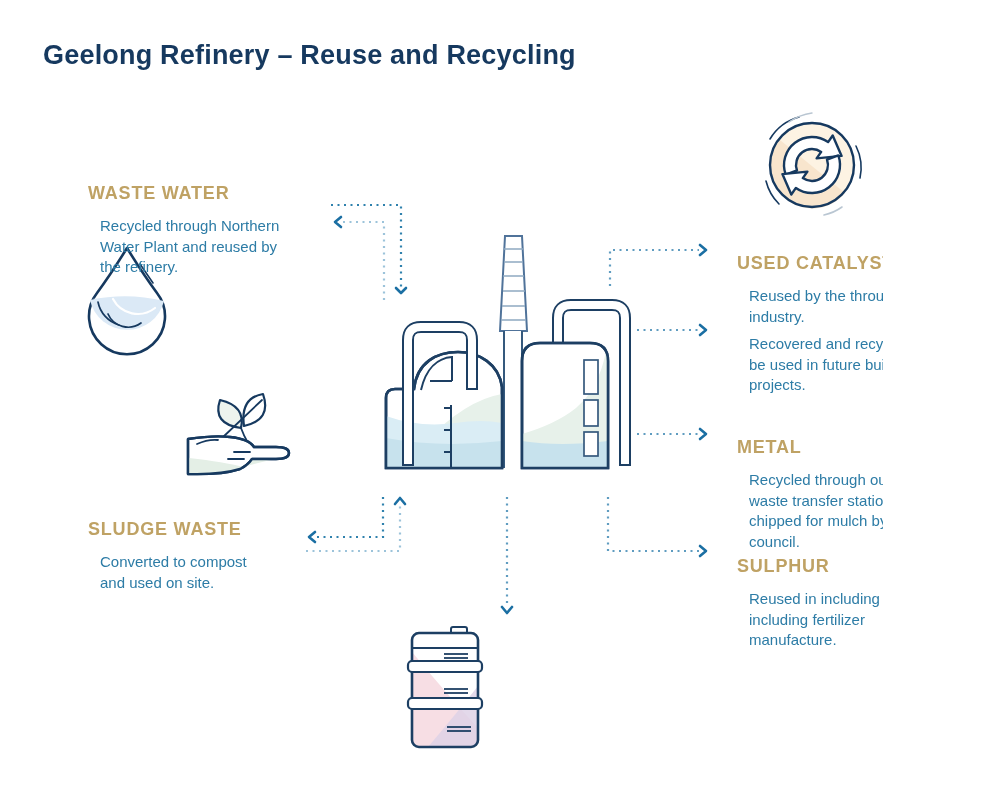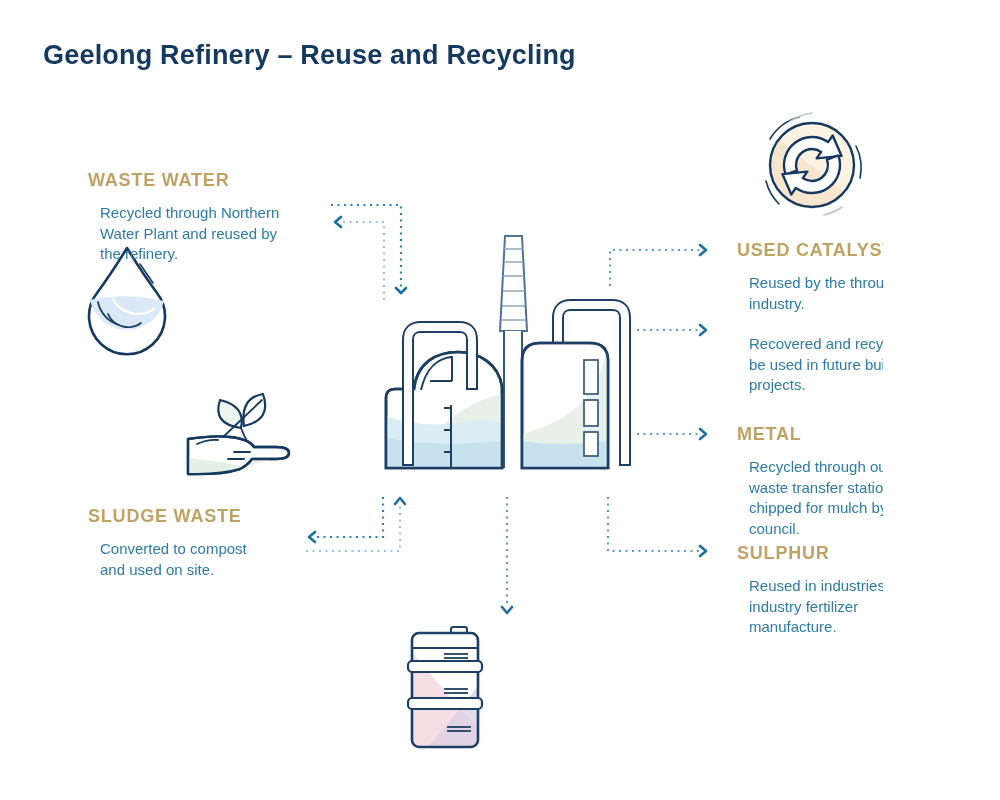--- a/index.html
+++ b/index.html
@@ -6,21 +6,21 @@
   #canvas{
     position:relative;width:883px;height:800px;background:#ffffff;overflow:hidden;
     font-family:"Liberation Sans", sans-serif;
   }
   #page-title{
     position:absolute;left:43px;top:40px;
     font-size:27px;font-weight:700;color:#16395f;letter-spacing:0.2px;
   }
   .callout{position:absolute;}
   .callout h2{
-    margin:0 0 5px 0;font-size:18px;font-weight:700;color:#bfa264;letter-spacing:0.8px;
+    margin:13px 0 5px 0;font-size:18px;font-weight:700;color:#bfa264;letter-spacing:0.8px;
   }
   .callout p{
     margin:12px;font-size:15px;line-height:1.38;color:#2d7ca6;font-weight:500;
   }
   #art{position:absolute;left:0;top:0;width:1000px;height:800px;}
 </style>
 </head>
 <body>
 <div id="canvas">
 
@@ -202,17 +202,17 @@
   <p>Recovered and recycled to be used in future building projects.</p>
 </div>
 
 <div class="callout" style="left:737px;top:424px;width:236px">
   <h2>METAL</h2>
   <p>Recycled through our onsite waste transfer station and chipped for mulch by the local council.</p>
 </div>
 
 <div class="callout" style="left:737px;top:543px;width:212px">
   <h2>SULPHUR</h2>
-  <p>Reused in industries industry fertilizer manufacture.</p>
+  <p>Reused in including including fertilizer manufacture.</p>
 </div>
 
 
 </div>
 
 </body></html>

